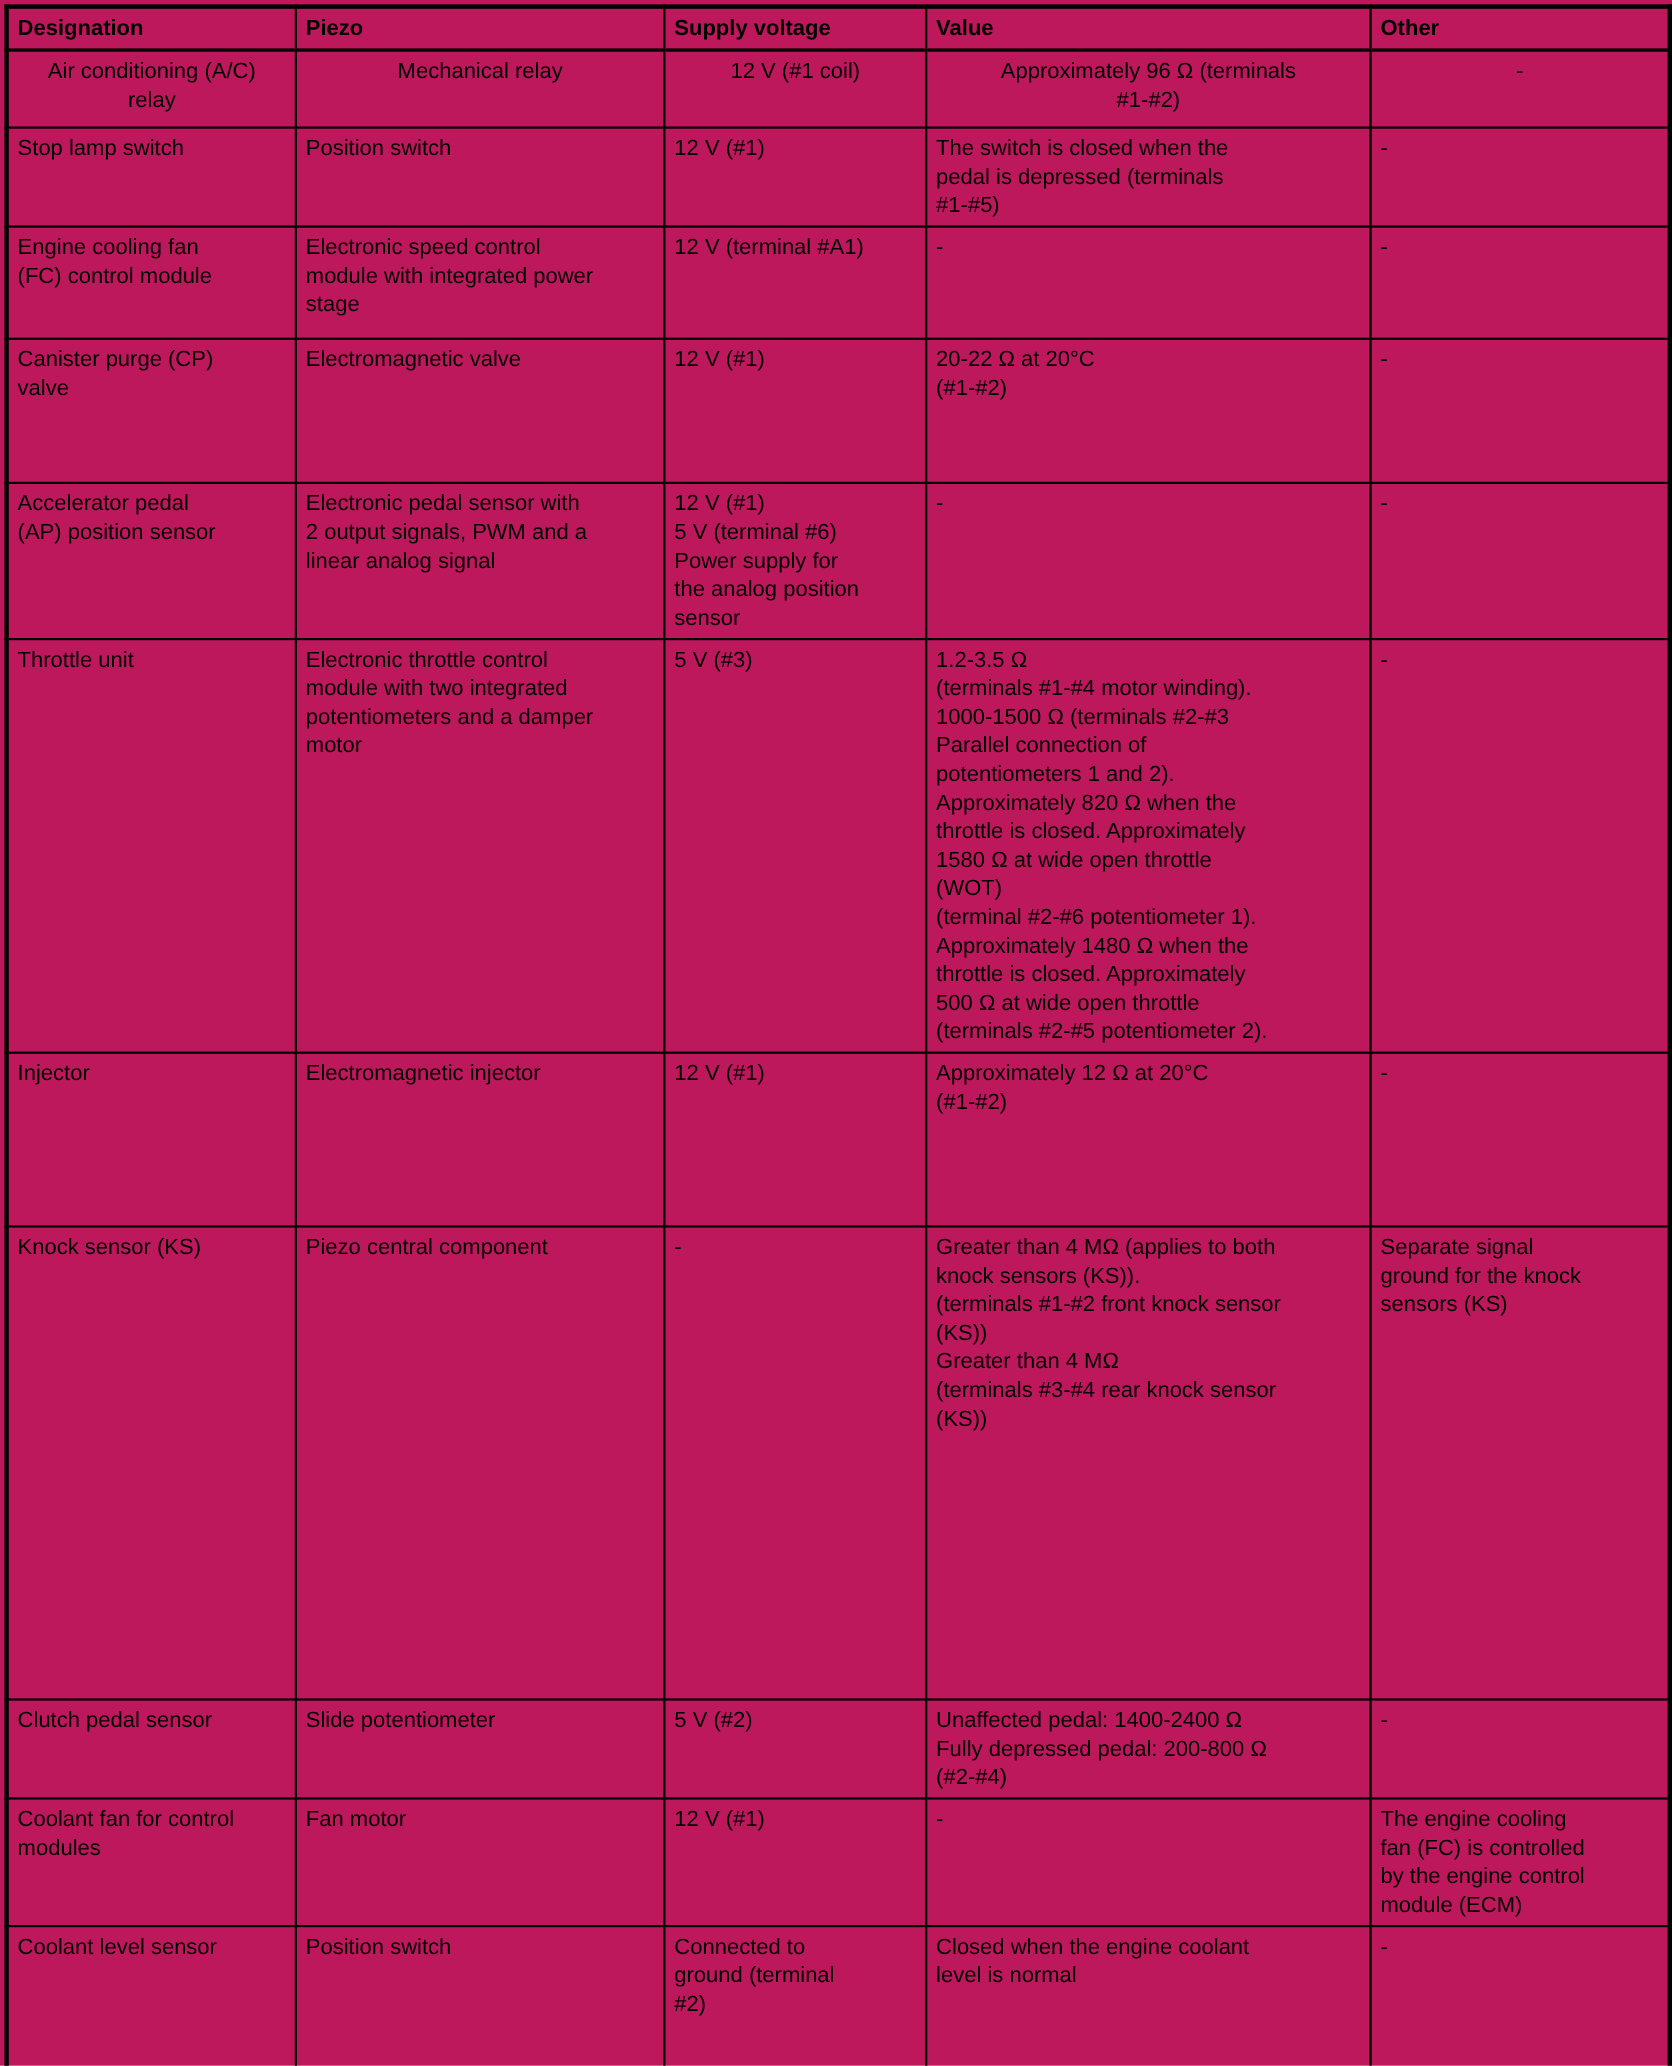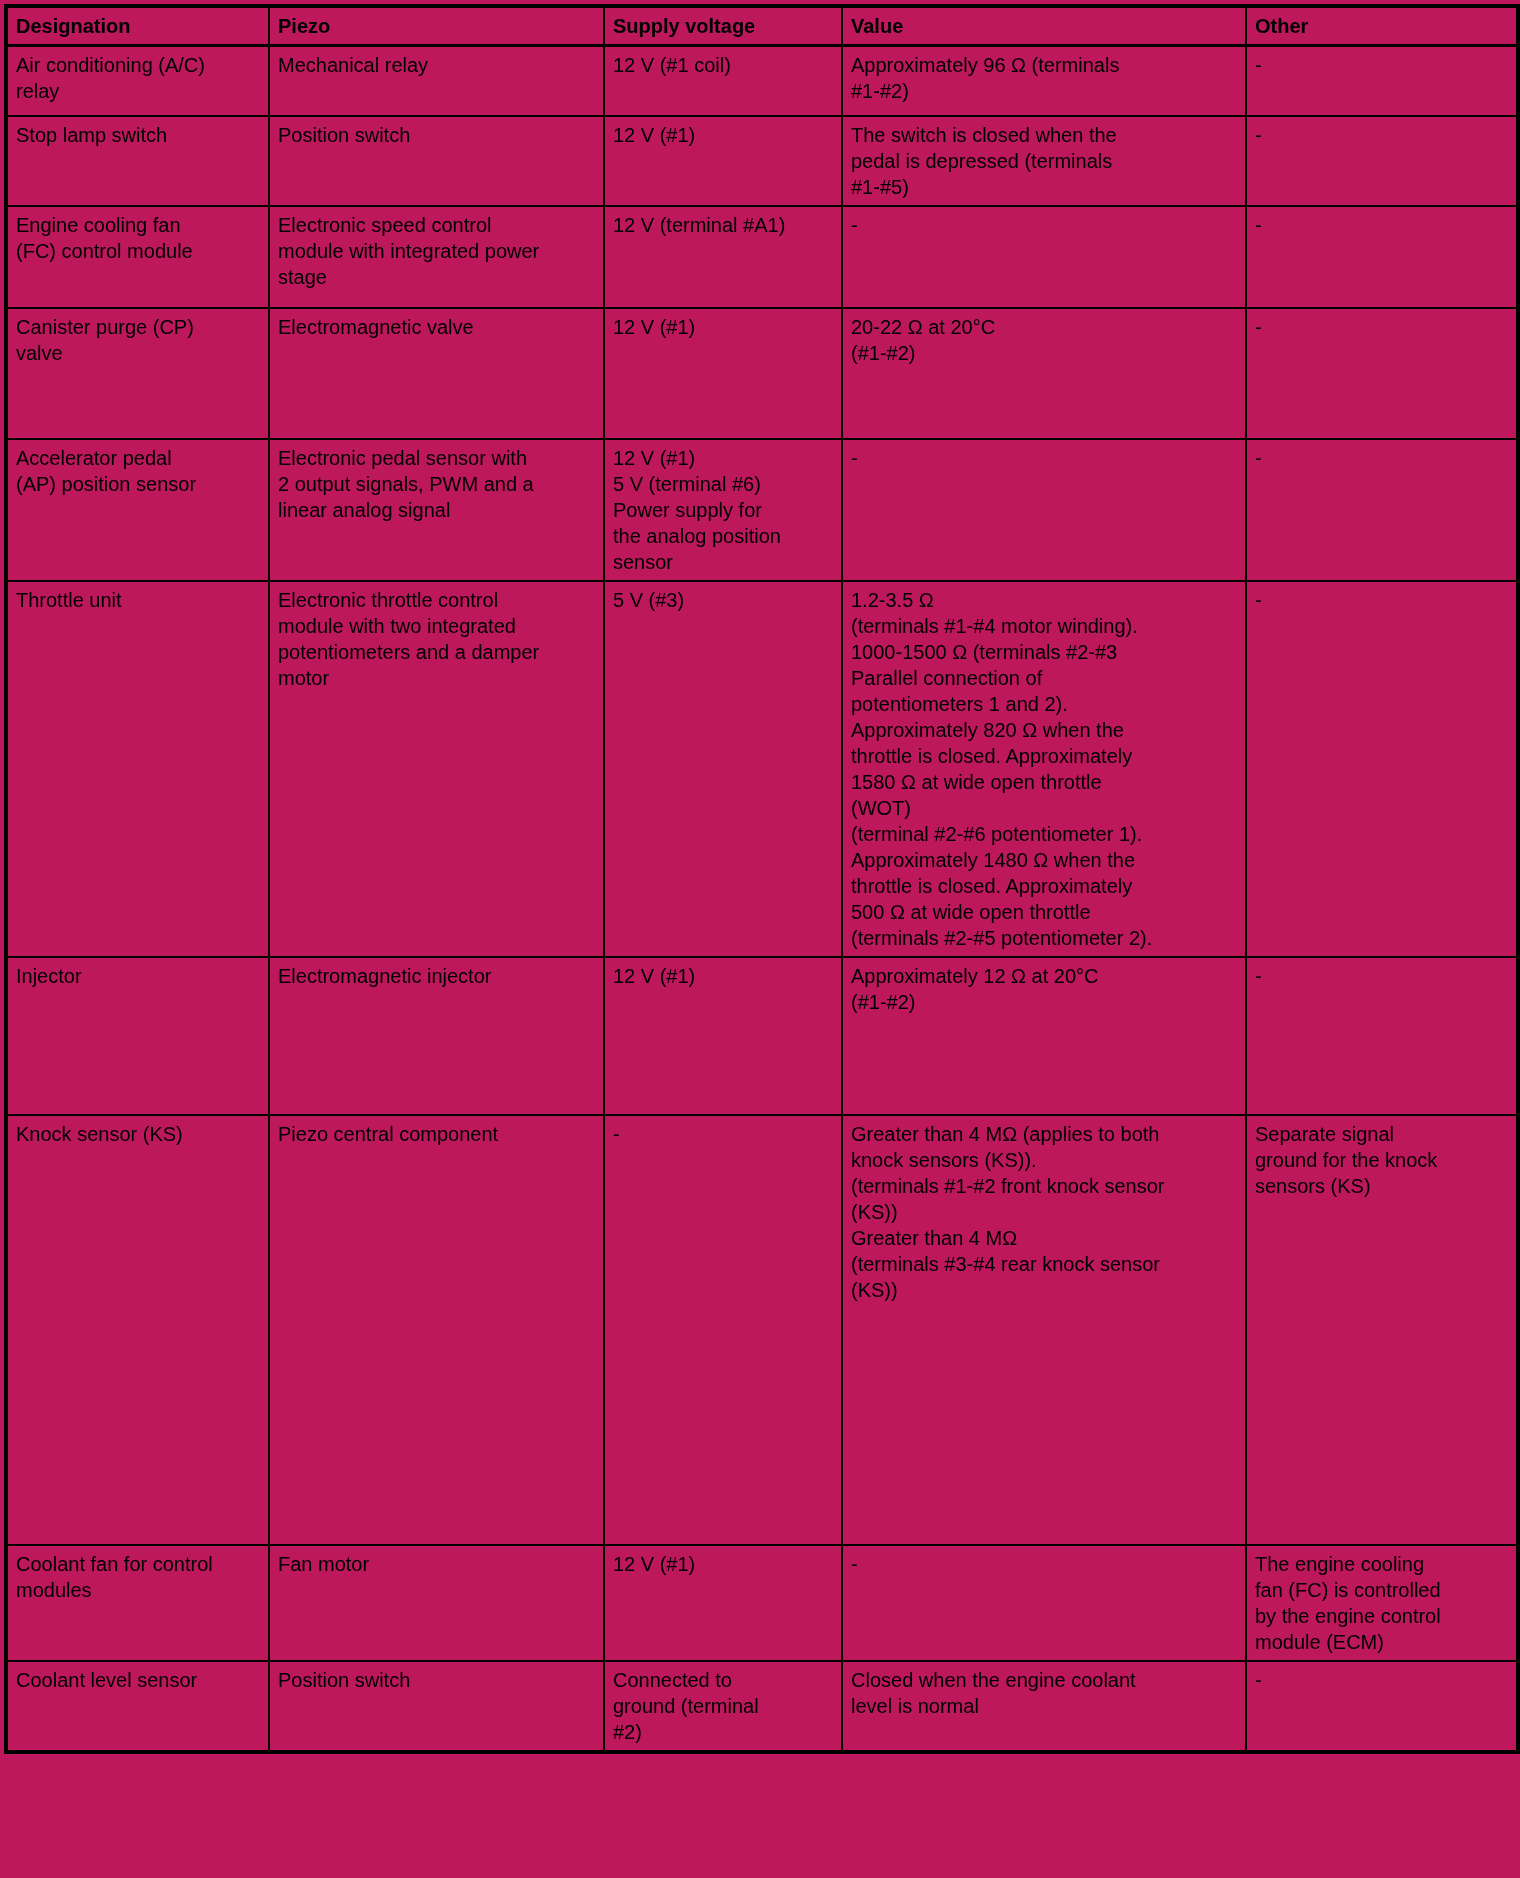--- a/index.html
+++ b/index.html
@@ -40,21 +40,21 @@
     color: #000000;
   }
   thead th {
     font-weight: bold;
     height: 26px;
     border-bottom: 3px solid #000000;
   }
   td { font-weight: normal; }
 
   
-  tbody tr:nth-child(1)  td { height: 58px;  }
+  tbody tr:nth-child(1)  td { height: 58px; text-align: center;  }
   tbody tr:nth-child(2)  td { height: 62px;  }
   tbody tr:nth-child(3)  td { height: 90px;  }
   tbody tr:nth-child(4)  td { height: 119px; }
   tbody tr:nth-child(5)  td { height: 88px;  }
   tbody tr:nth-child(6)  td { height: 62px;  }
   tbody tr:nth-child(7)  td { height: 146px; }
   tbody tr:nth-child(8)  td { height: 418px; }
   tbody tr:nth-child(9)  td { height: 54px;  }
   tbody tr:nth-child(10) td { height: 30px;  }
   tbody tr:nth-child(11) td { height: 210px; }
@@ -185,20 +185,29 @@
 (terminals #1-#2 front knock sensor
 (KS))
 Greater than 4 MΩ
 (terminals #3-#4 rear knock sensor
 (KS))</td>
     <td>Separate signal
 ground for the knock
 sensors (KS)</td>
   </tr>
 
+  <tr>
+    <td>Clutch pedal sensor</td>
+    <td>Slide potentiometer</td>
+    <td>5 V (#2)</td>
+    <td>Unaffected pedal: 1400-2400 Ω
+Fully depressed pedal: 200-800 Ω
+(#2-#4)</td>
+    <td>-</td>
+  </tr>
 
   <tr>
     <td>Coolant fan for control
 modules</td>
     <td>Fan motor</td>
     <td>12 V (#1)</td>
     <td>-</td>
     <td>The engine cooling
 fan (FC) is controlled
 by the engine control

